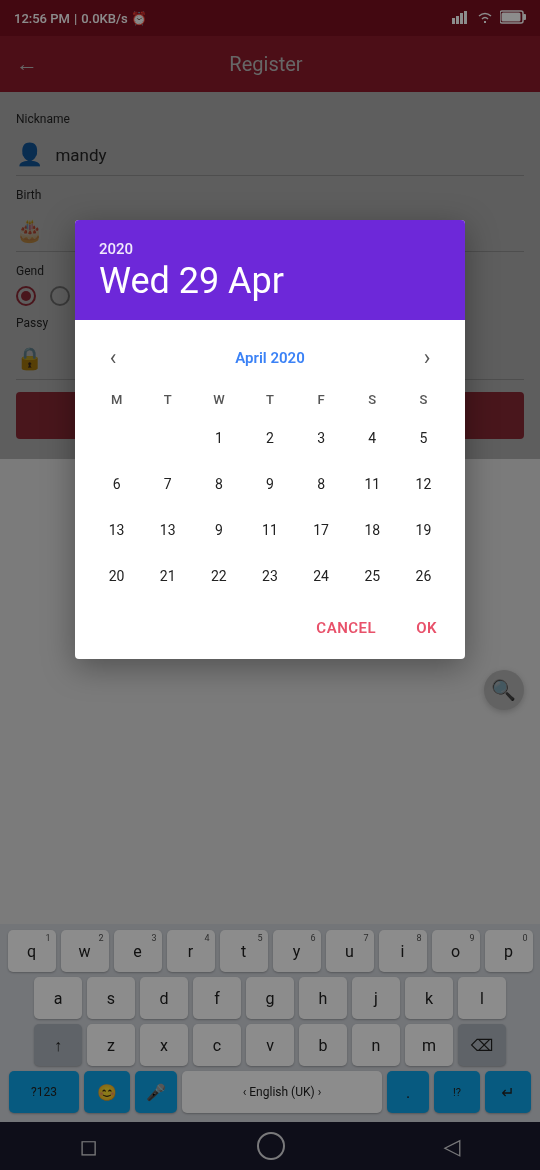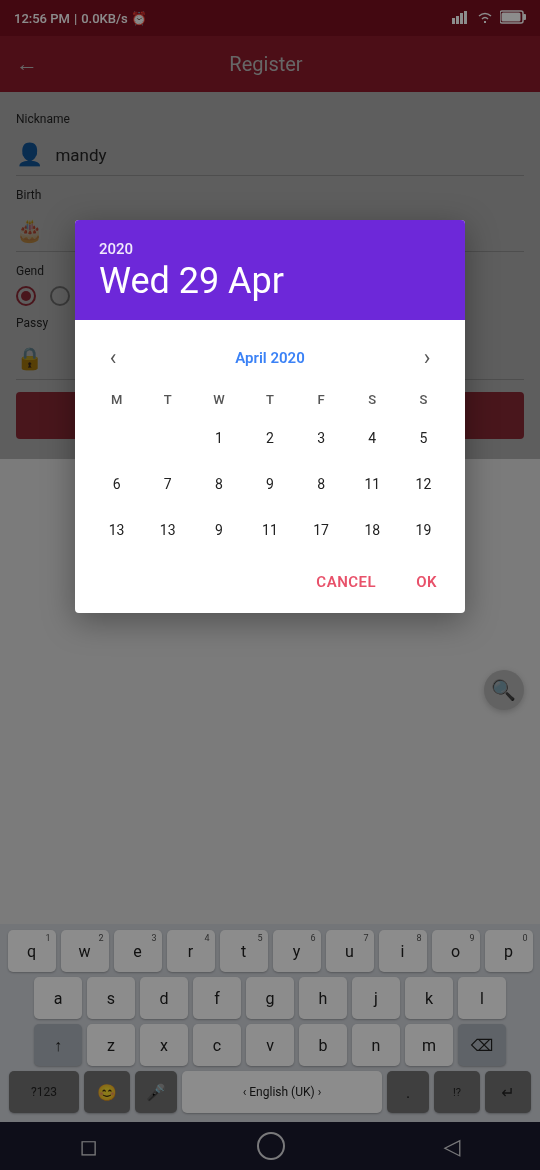--- a/index.html
+++ b/index.html
@@ -260,21 +260,21 @@
       justify-content: center;
       font-size: 16px;
       color: #222;
       box-shadow: 0 1px 2px rgba(0,0,0,0.25);
       flex: 1;
       max-width: 48px;
       cursor: pointer;
       position: relative;
     }
     .key-dark {
-      background: #737373;
+      background: #0ea5e9;
       color: #222;
     }
     .key-sub {
       position: absolute;
       top: 3px;
       right: 5px;
       font-size: 9px;
       color: #555;
     }
     .key-action {
@@ -437,20 +437,29 @@
           </tr>
           <tr>
             <td><span class="day-num">13</span></td>
             <td><span class="day-num">13</span></td>
             <td><span class="day-num">9</span></td>
             <td><span class="day-num">11</span></td>
             <td><span class="day-num">17</span></td>
             <td><span class="day-num">18</span></td>
             <td><span class="day-num">19</span></td>
           </tr>
+          <tr>
+            <td><span class="day-num">20</span></td>
+            <td><span class="day-num">21</span></td>
+            <td><span class="day-num">22</span></td>
+            <td><span class="day-num">23</span></td>
+            <td><span class="day-num">24</span></td>
+            <td><span class="day-num">25</span></td>
+            <td><span class="day-num">26</span></td>
+          </tr>
         </tbody>
     </table>
   </div>
 
   <div class="dialog-actions">
     <div class="dialog-btn">CANCEL</div>
     <div class="dialog-btn">OK</div>
   </div>
 </div>
 

